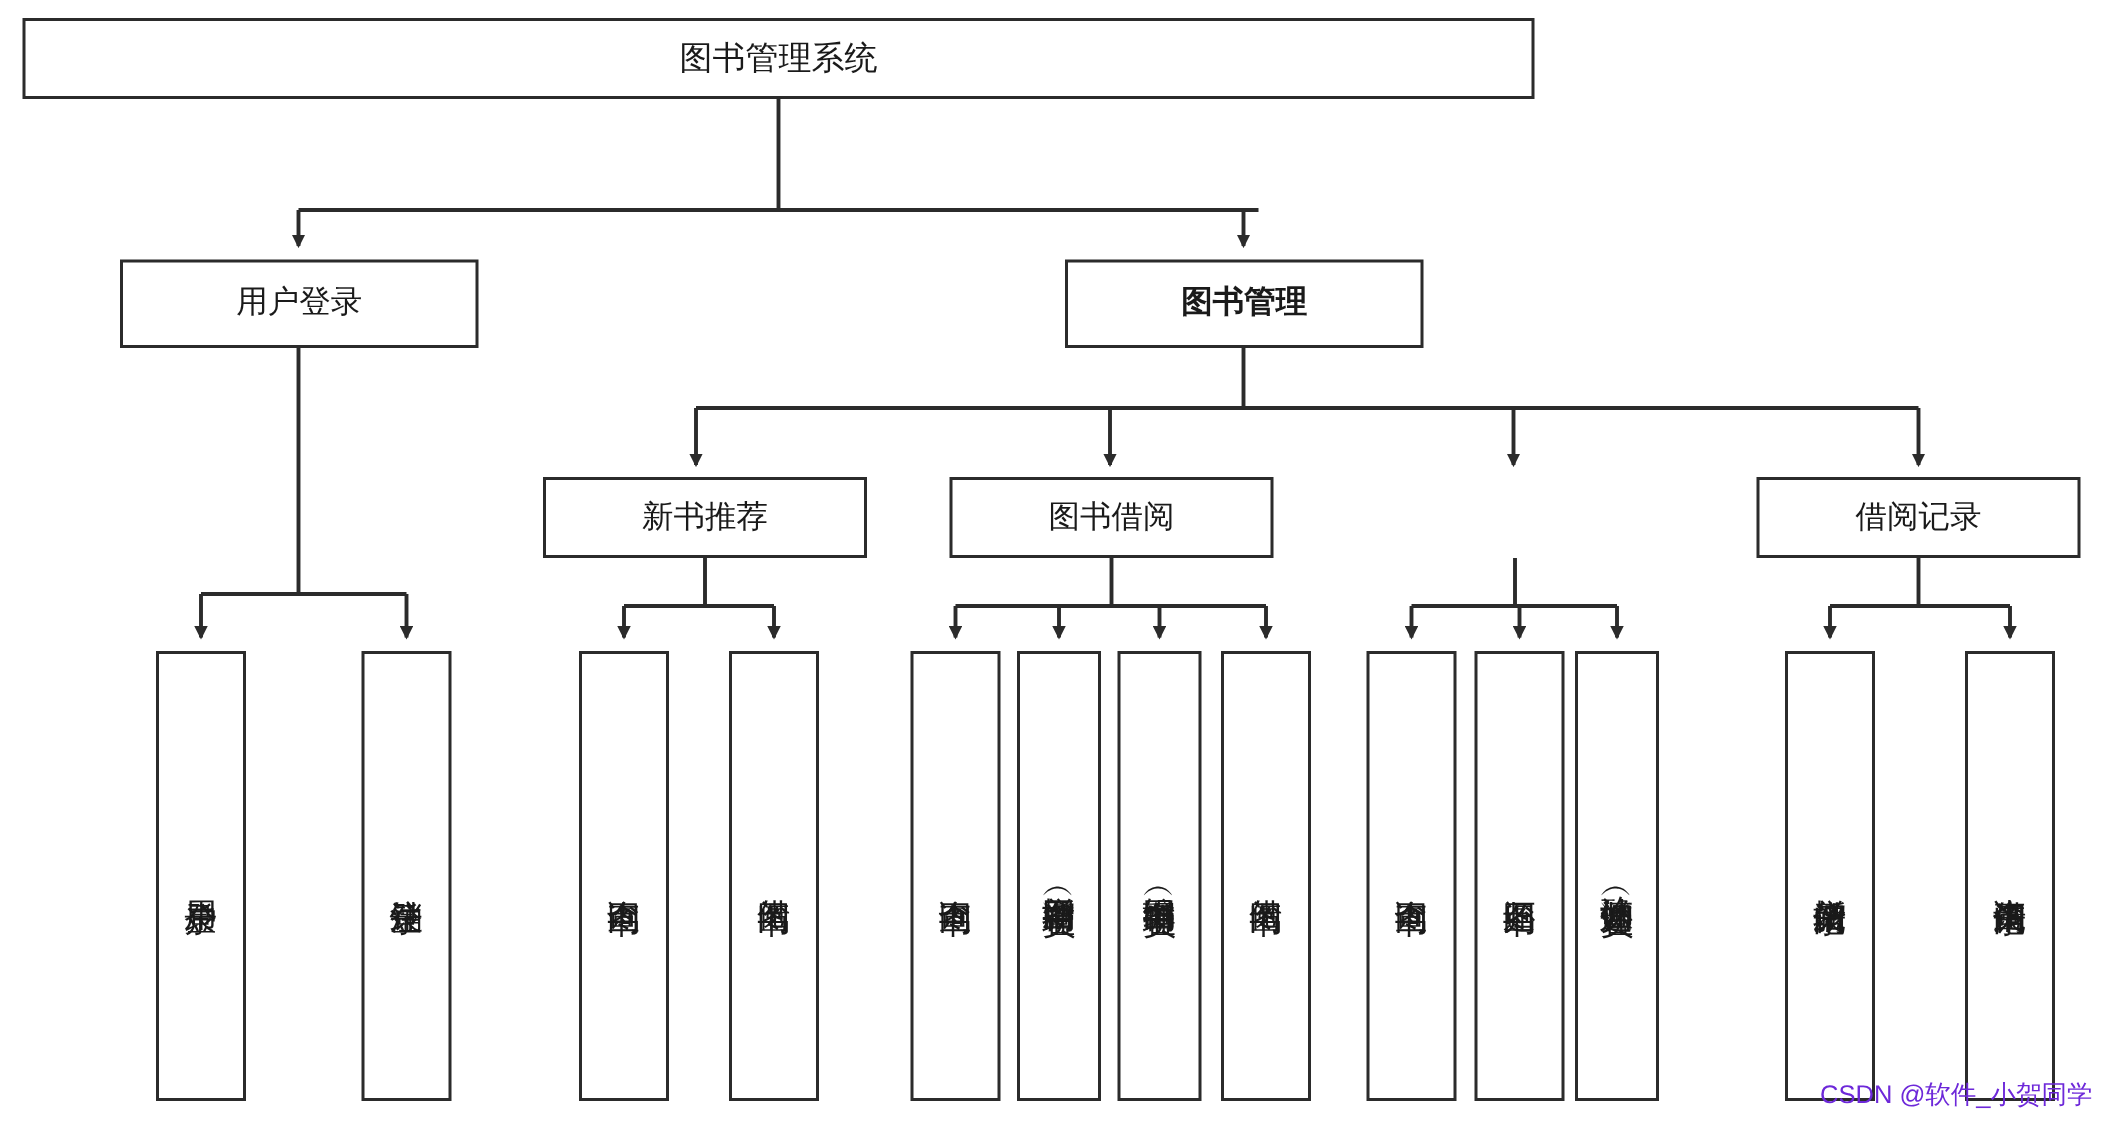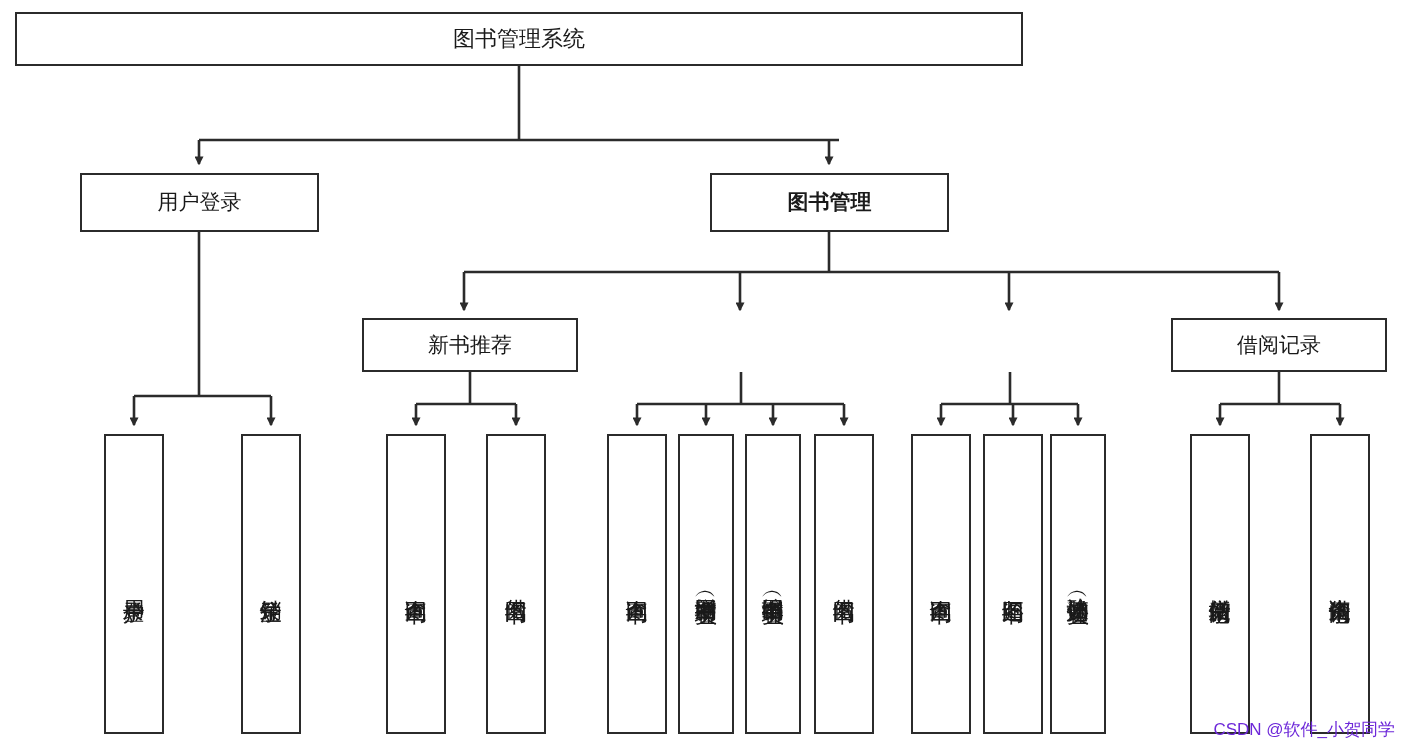--- a/index.html
+++ b/index.html
@@ -131,20 +131,23 @@
   <div class="node horiz" style="left:80px; top:173px; width:239px; height:59px;">
     <span class="node-label">用户登录</span>
   </div>
   <div class="node horiz" style="left:710px; top:173px; width:239px; height:59px;font-weight:bold;">
     <span class="node-label">图书管理</span>
   </div>
 
   <div class="node horiz" style="left:362px; top:318px; width:216px; height:54px;">
     <span class="node-label">新书推荐</span>
   </div>
+  <div class="node horiz" style="left:633px; top:318px; width:216px; height:54px;">
+    <span class="node-label">图书借阅</span>
+  </div>
   <div class="node horiz" style="left:1171px; top:318px; width:216px; height:54px;">
     <span class="node-label">借阅记录</span>
   </div>
 
   <div class="node vert" style="left:104px; top:434px; width:60px; height:300px;">
     <span class="node-label">用户登录</span>
   </div>
   <div class="node vert" style="left:241px; top:434px; width:60px; height:300px;">
     <span class="node-label">注销登录</span>
   </div>

